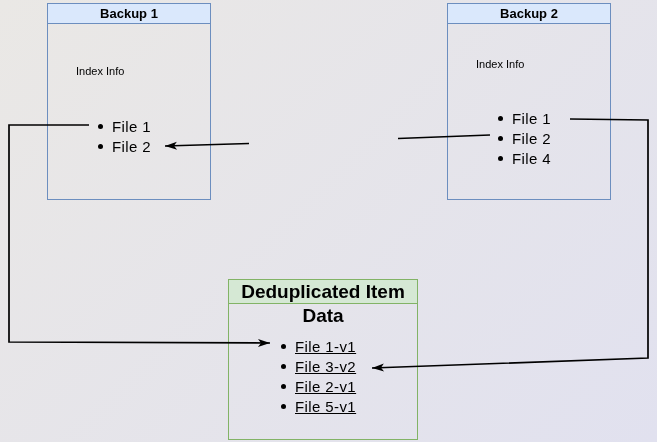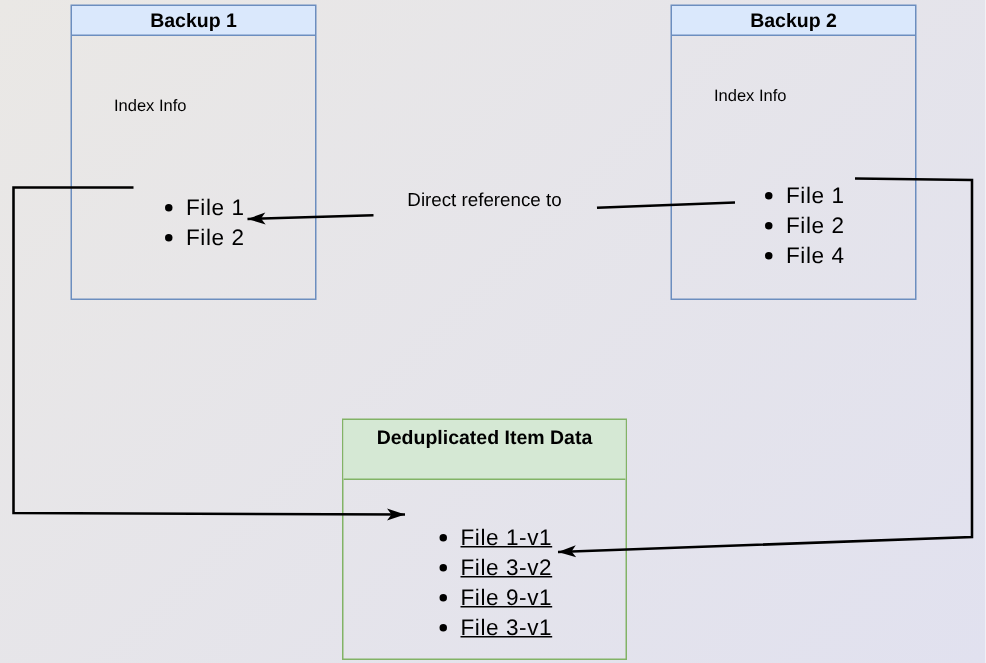--- a/index.html
+++ b/index.html
@@ -30,33 +30,33 @@
     font-weight: bold;
     text-align: center;
     border-bottom: 1px solid;
   }
   .blue .box-header {
     height: 20px; line-height: 20px; font-size: 13px;
     background: var(--blue-header-fill, #dae8fc);
     border-bottom-color: var(--blue-border, #6c8ebf);
   }
   .green .box-header {
-    height: 40px; line-height: 24px; font-size: 13px;
+    height: 24px; line-height: 24px; font-size: 19px;
     background: var(--green-header-fill, #d5e8d4);
     border-bottom-color: var(--green-border, #82b366);
   }
   .index-label {
     position: absolute;
     font-size: 11px;
     line-height: 20px;
     white-space: nowrap;
   }
   ul.filelist {
     position: absolute;
-    margin: 12px; padding: 0;
+    margin: 0; padding: 0;
     list-style: none;
   }
   ul.filelist li {
     display: flex;
     align-items: center;
     height: 20px;
     gap: 9px;
     white-space: nowrap;
   }
   .dot {
@@ -142,38 +142,37 @@
       <li>
         <span class="dot"></span>
         <span class="file-label">File 1-v1</span>
       </li>
       <li>
         <span class="dot"></span>
         <span class="file-label">File 3-v2</span>
       </li>
       <li>
         <span class="dot"></span>
-        <span class="file-label">File 9-v1</span>
+        <span class="file-label">File 2-v1</span>
       </li>
       <li>
         <span class="dot"></span>
-        <span class="file-label">File 3-v1</span>
+        <span class="file-label">File 5-v1</span>
       </li>
     </ul>
   </div>
 
   <svg class="connectors" viewBox="0 0 657 442">
     <defs>
       <marker id="arrowhead" markerUnits="userSpaceOnUse" markerWidth="16" markerHeight="12" refX="14" refY="6" orient="auto">
         <path d="M 2 2 L 14 6 L 2 10 L 5 6 Z" fill="#000"></path>
       </marker>
     </defs>
     <path class="wire" d="M 89 125 L 9 125 L 9 342 L 270 343" marker-end="url(#arrowhead)"></path>
     <path class="wire" d="M 570 119 L 648 120 L 648 358 L 372 368" marker-end="url(#arrowhead)"></path>
     <path class="wire" d="M 490 135 L 398 138.5"></path>
     <path class="wire" d="M 249 143.5 L 165 146" marker-end="url(#arrowhead)"></path>
   </svg>
 
   <div class="annotation">
-    <div>Direct reference to</div>
   </div>
 
 </div>
 
 </body></html>

